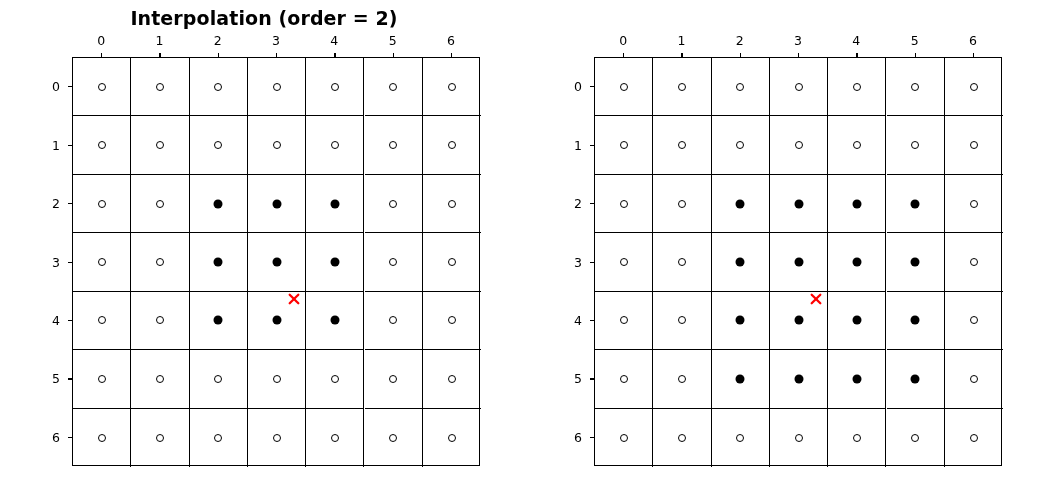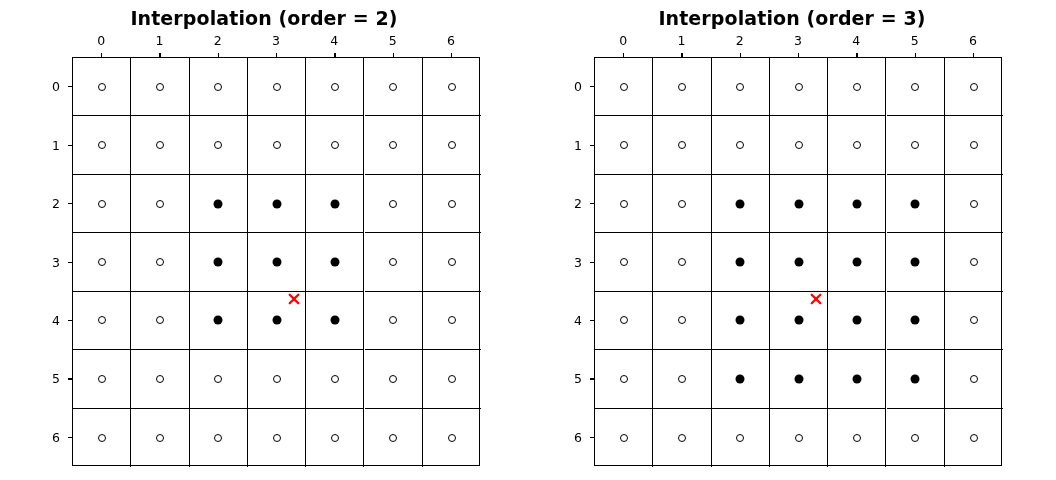--- a/index.html
+++ b/index.html
@@ -288,21 +288,20 @@
       <div class="tick-label-y" style="left: 46px; width: 14px; top: 436.786px;">6</div>
       <div class="tick-mark-y" style="left: 67.5px; top: 436.786px;"></div>
       <div class="xmark" style="left: 293.54px; top: 299.479px;">
         <svg width="13" height="13" viewBox="0 0 13 13">
           <line x1="2.2" y1="2.2" x2="10.8" y2="10.8" stroke="#ff0000" stroke-width="2.3" stroke-linecap="round"></line>
           <line x1="10.8" y1="2.2" x2="2.2" y2="10.8" stroke="#ff0000" stroke-width="2.3" stroke-linecap="round"></line>
         </svg>
       </div>
     </div>
     <div class="panel" style="left: 528px;">
-      <div class="panel-title">Interpolation (order = 3)</div>
       <div class="grid-area" style="left: 66px; top: 57px; width: 408.1px; height: 409px;">
         <div class="cell" style="left: 0px; top: 0px; width: 58.3px; height: 58.4286px;">
           <div class="marker open" style="left: 50%; top: 50%;"></div>
         </div>
         <div class="cell" style="left: 58.3px; top: 0px; width: 58.3px; height: 58.4286px;">
           <div class="marker open" style="left: 50%; top: 50%;"></div>
         </div>
         <div class="cell" style="left: 116.6px; top: 0px; width: 58.3px; height: 58.4286px;">
           <div class="marker open" style="left: 50%; top: 50%;"></div>
         </div>

